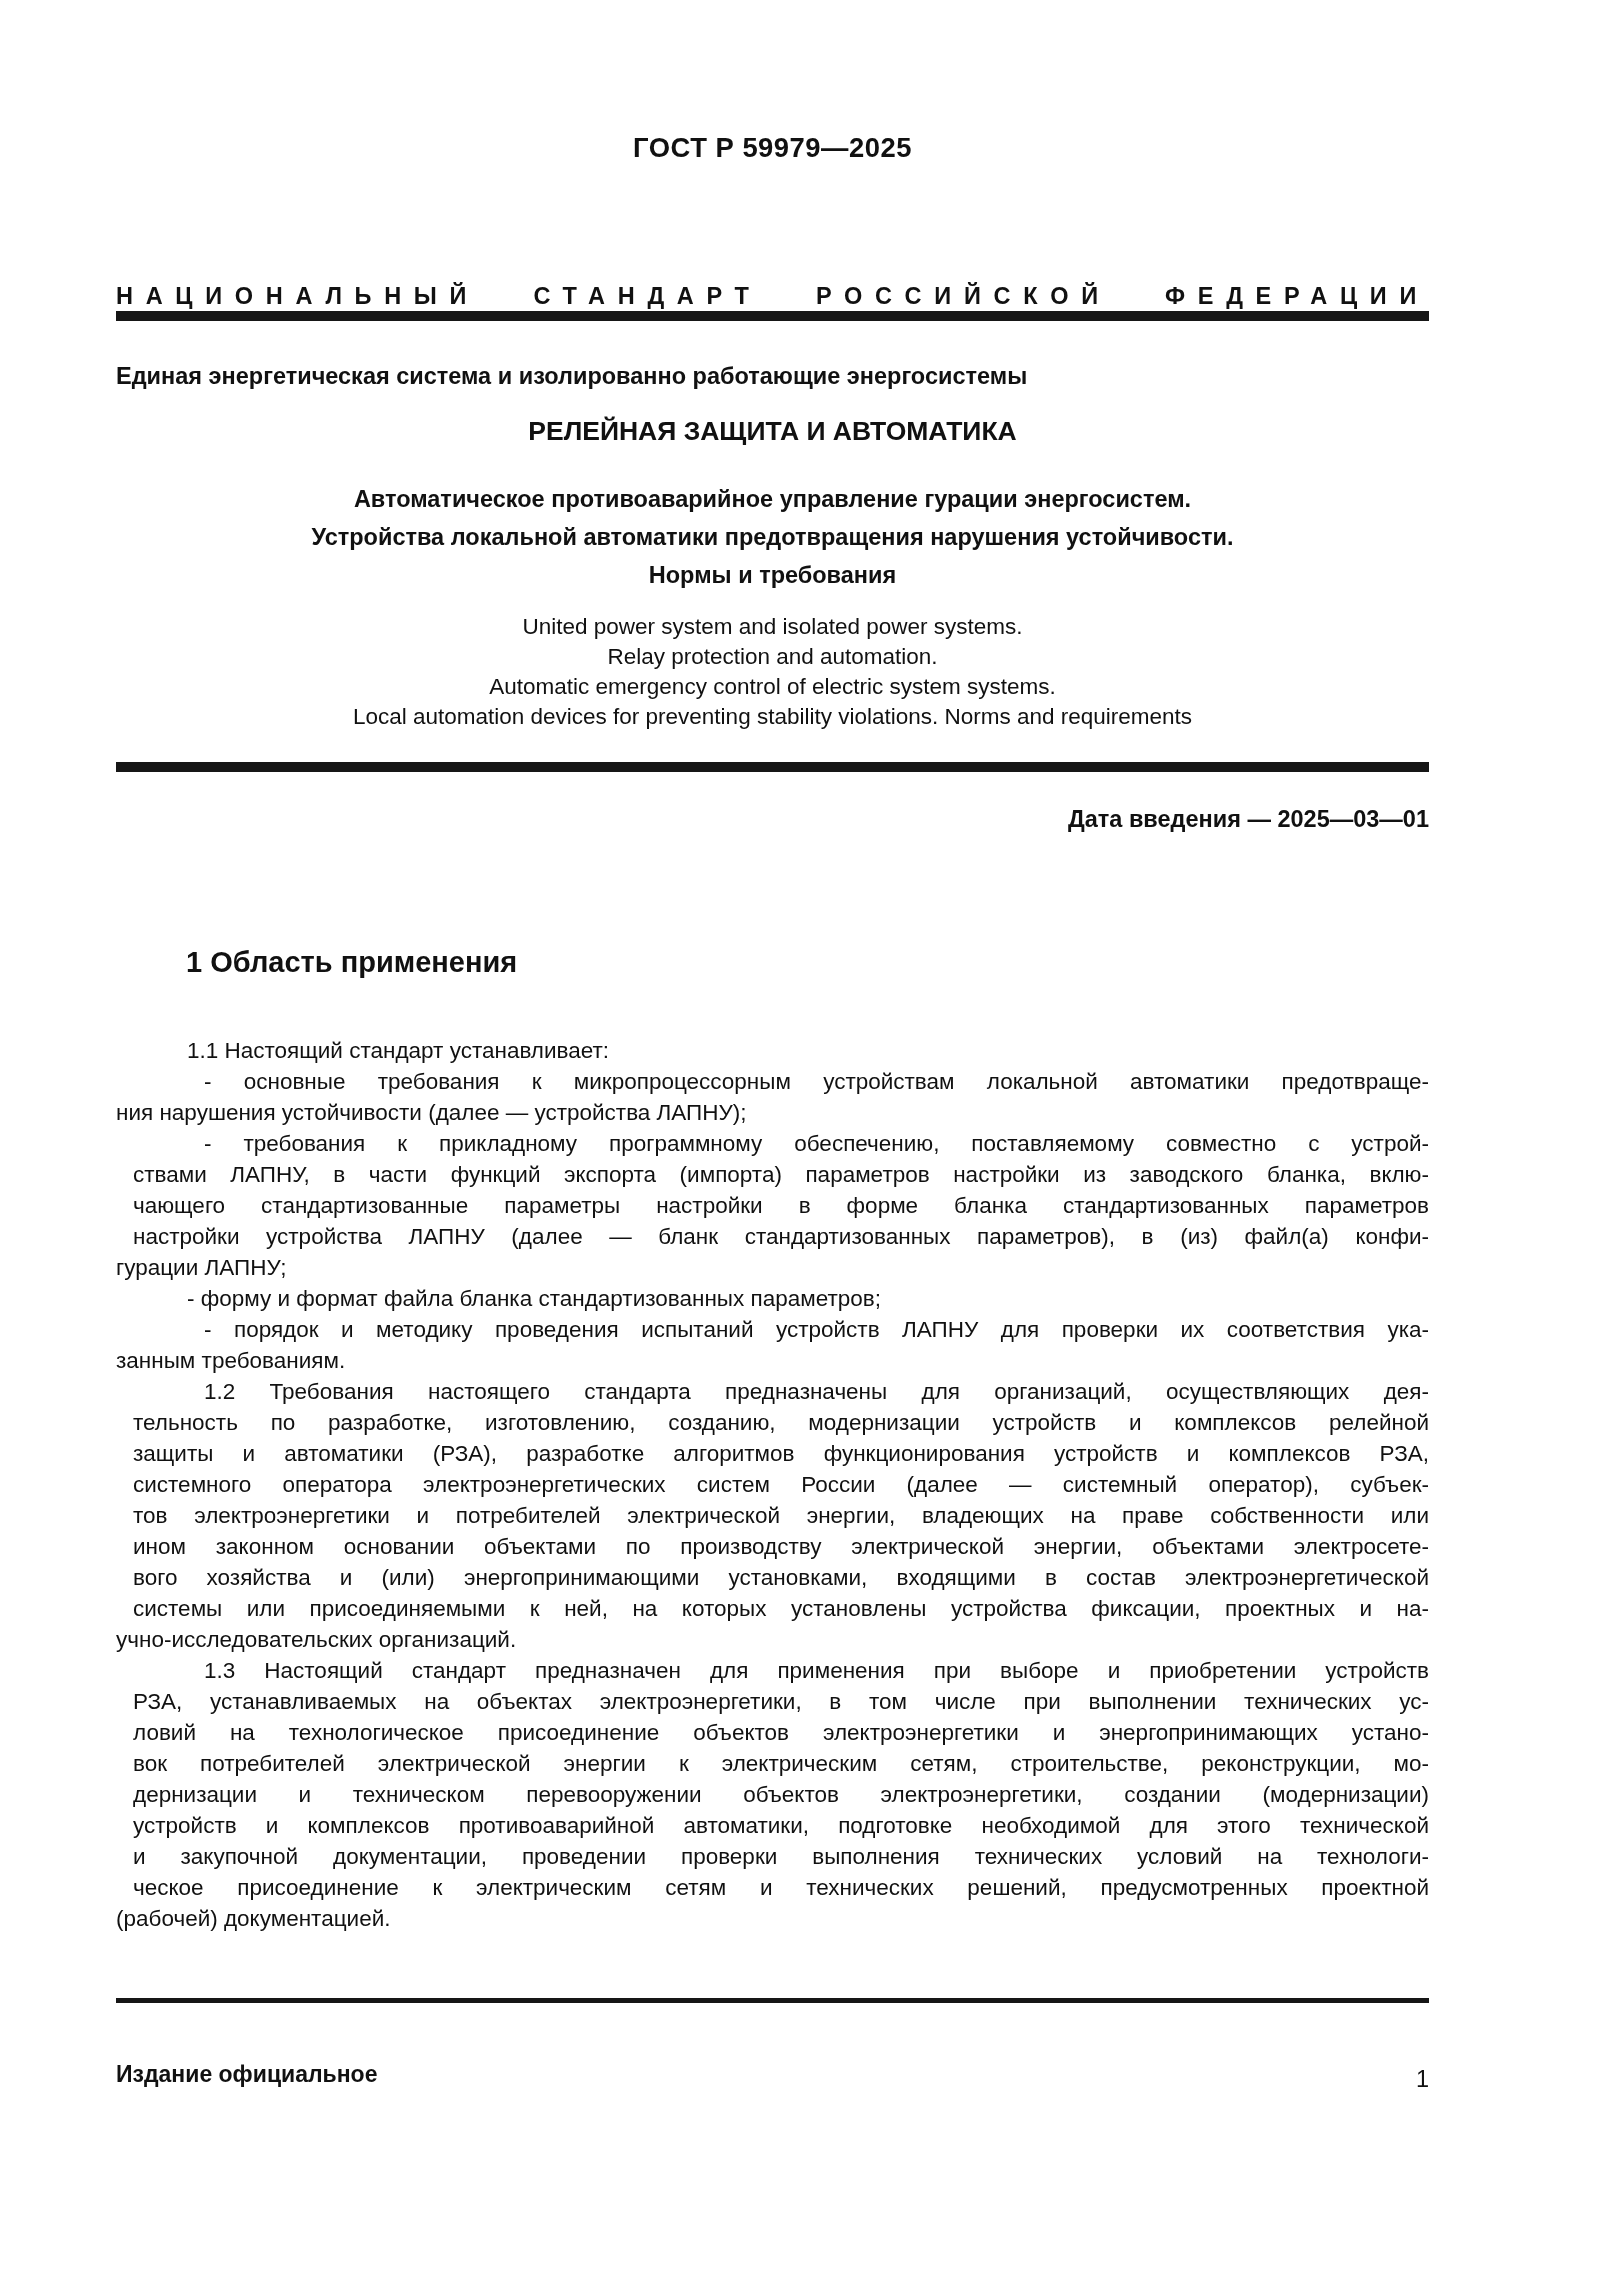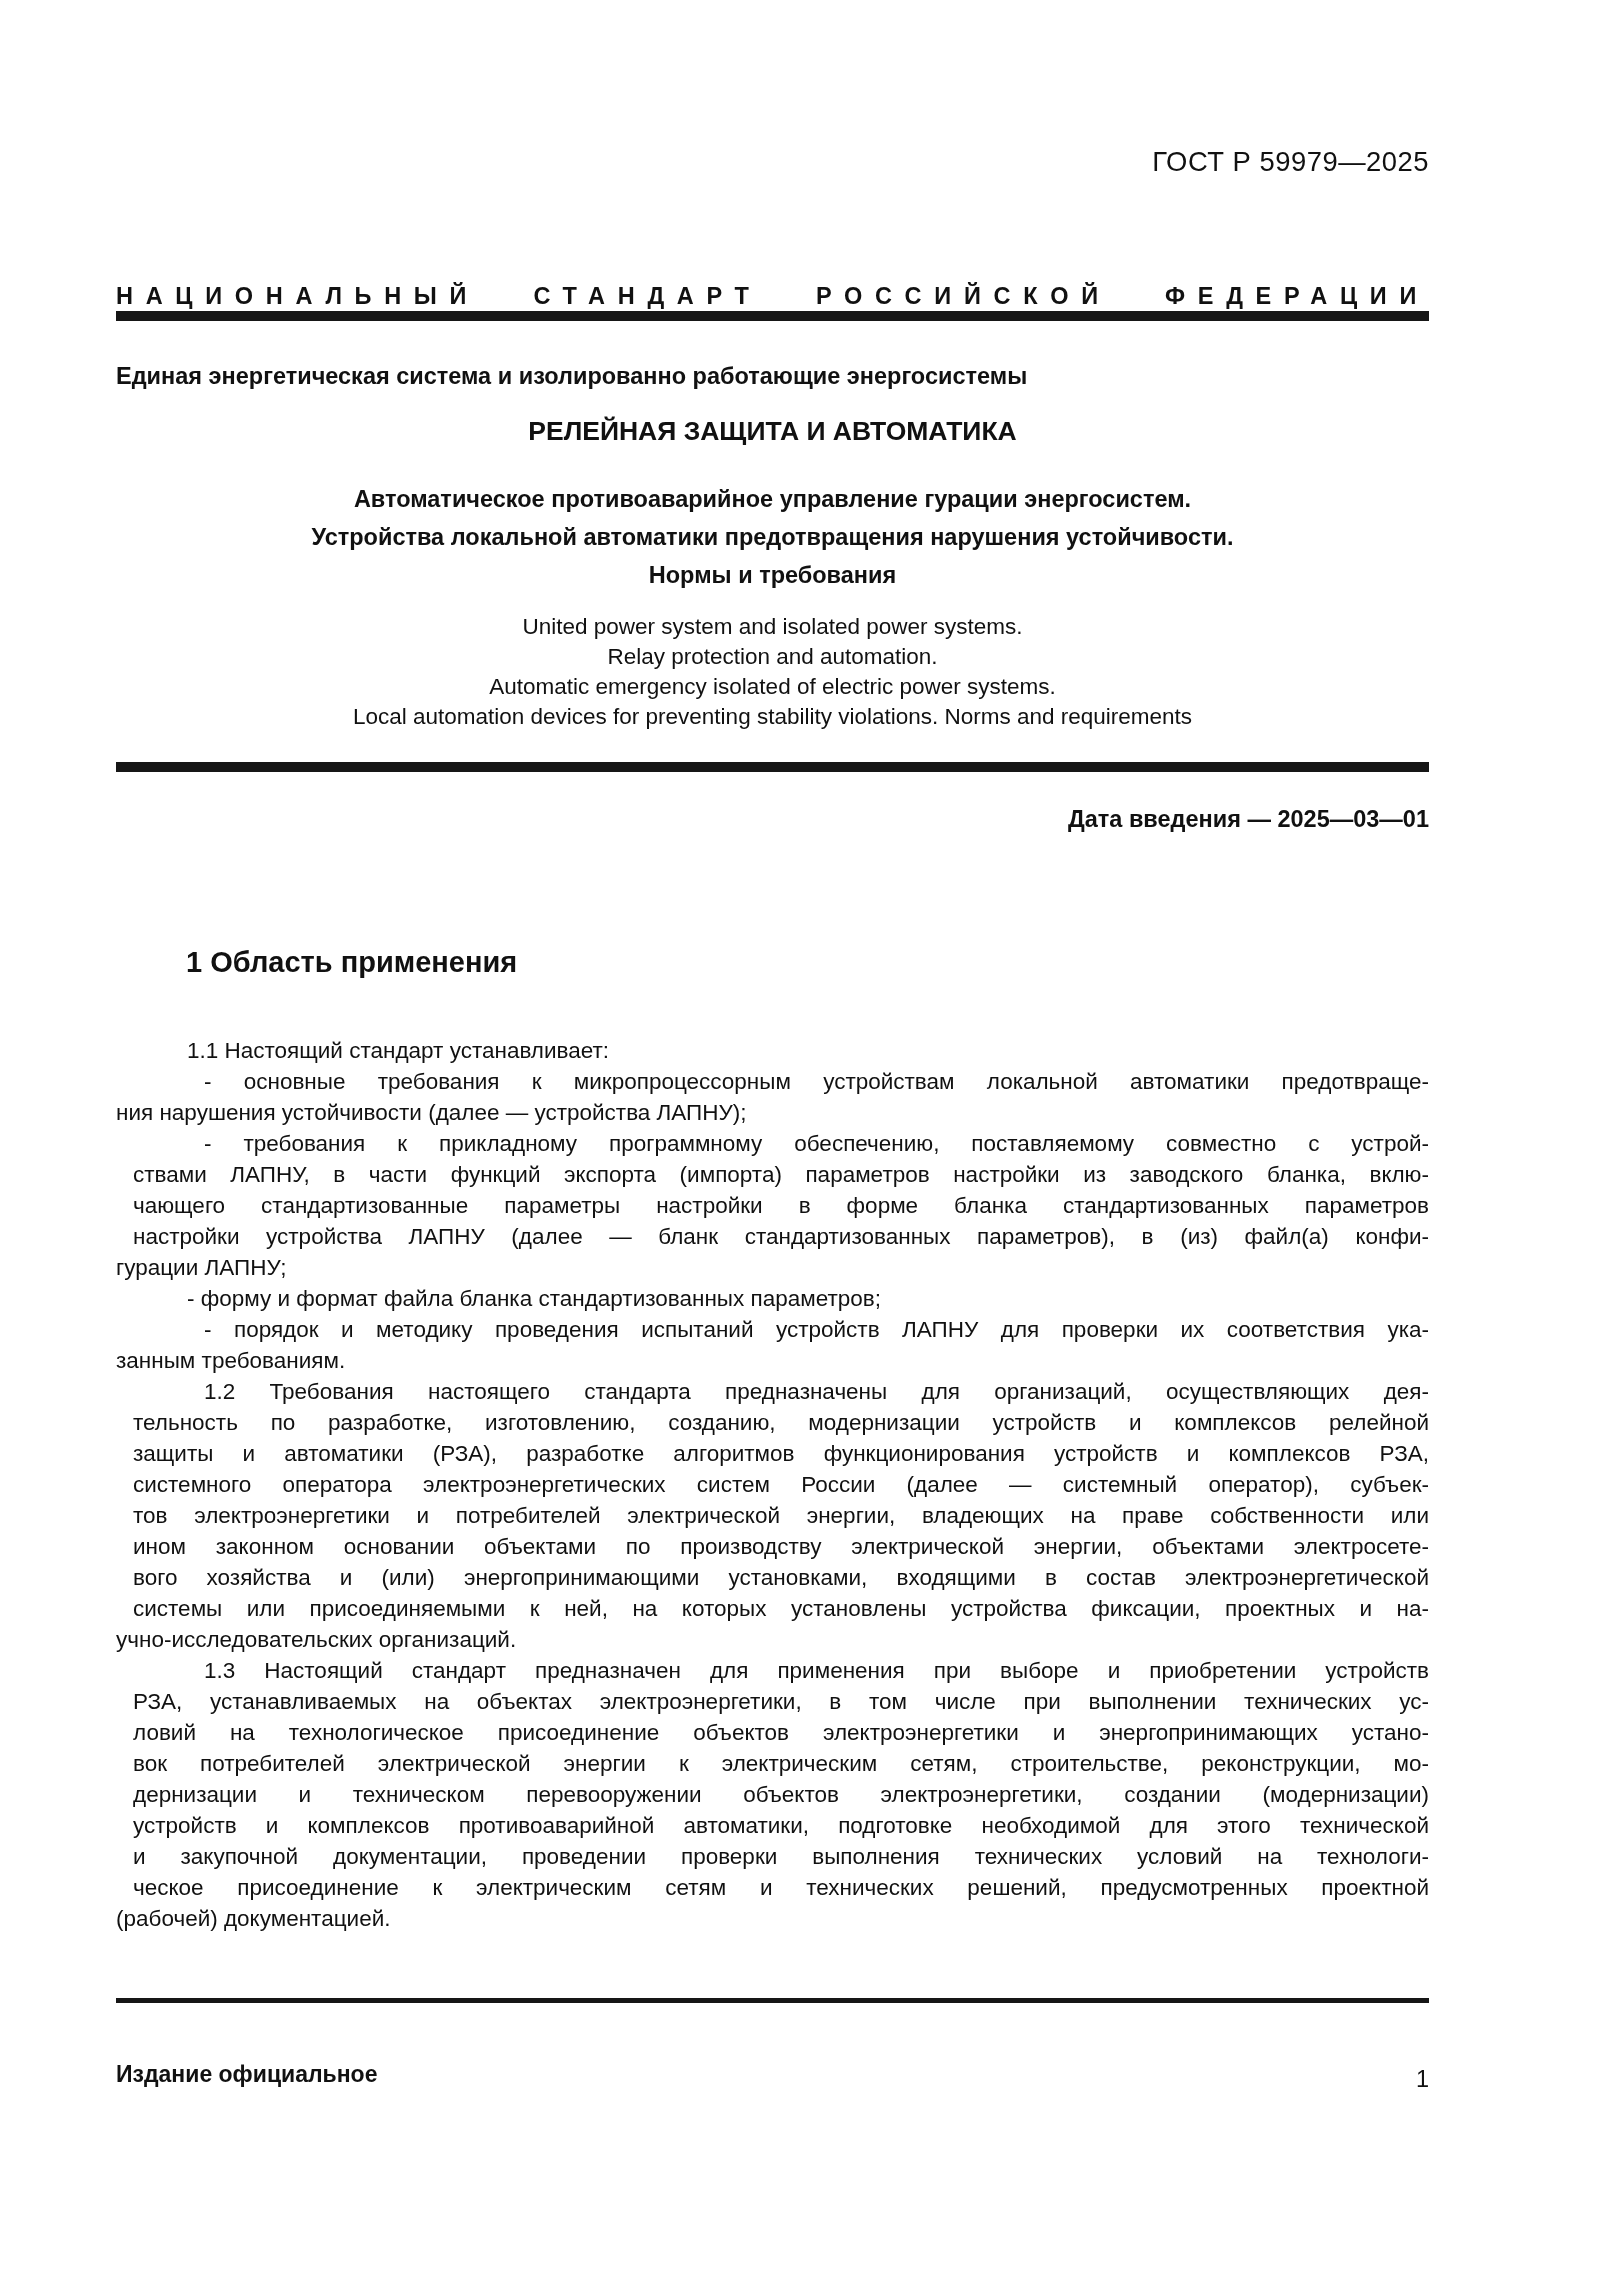--- a/index.html
+++ b/index.html
@@ -14,24 +14,24 @@
     background: #ffffff;
     font-family: "Liberation Sans", sans-serif;
     color: #111111;
     overflow: hidden;
   }
   .abs { position: absolute; }
   .content-left { left: 116px; }
   .content-width { width: 1313px; }
 
   .doc-number {
-    top: 146px;
-    text-align: right;
+    top: 132px;
+    text-align: center;
     font-size: 27.4px;
-    font-weight: normal;
+    font-weight: bold;
     letter-spacing: 0.5px;
   }
   .nat-std {
     top: 251px;
     font-size: 23.5px;
     font-weight: bold;
     letter-spacing: 12.7px;
     text-align: justify;
     text-align-last: justify;
     white-space: nowrap;
@@ -118,21 +118,21 @@
 
   <div class="abs content-left content-width subtitle center-lines">
       <div class="tline">Автоматическое противоаварийное управление гурации энергосистем.</div>
       <div class="tline">Устройства локальной автоматики предотвращения нарушения устойчивости.</div>
       <div class="tline">Нормы и требования</div>
     </div>
 
   <div class="abs content-left content-width title-en center-lines">
       <div class="tline">United power system and isolated power systems.</div>
       <div class="tline">Relay protection and automation.</div>
-      <div class="tline">Automatic emergency isolated of electric power systems.</div>
+      <div class="tline">Automatic emergency control of electric system systems.</div>
       <div class="tline">Local automation devices for preventing stability violations. Norms and requirements</div>
     </div>
 
   <div class="abs content-left content-width rule rule-2"></div>
 
   <div class="abs content-left content-width effective-date">Дата введения — 2025—03—01</div>
 
   <div class="abs section-heading">1 Область применения</div>
 
   <div class="abs content-left content-width body-text">

